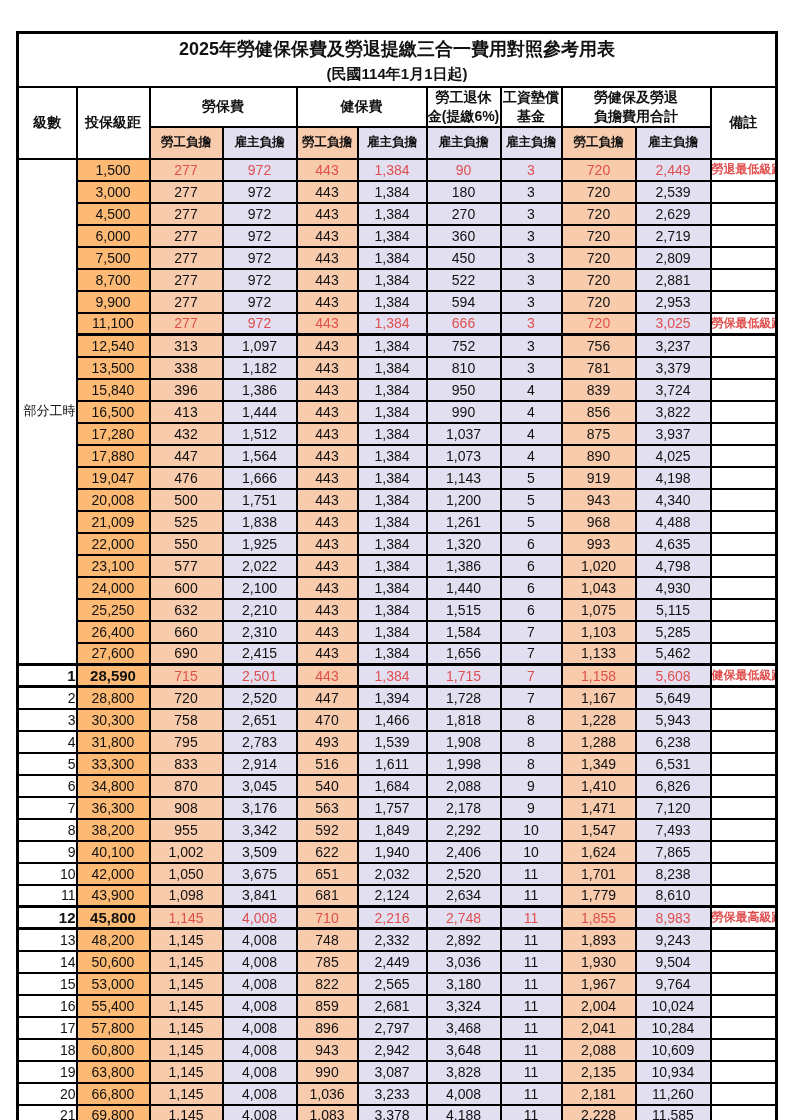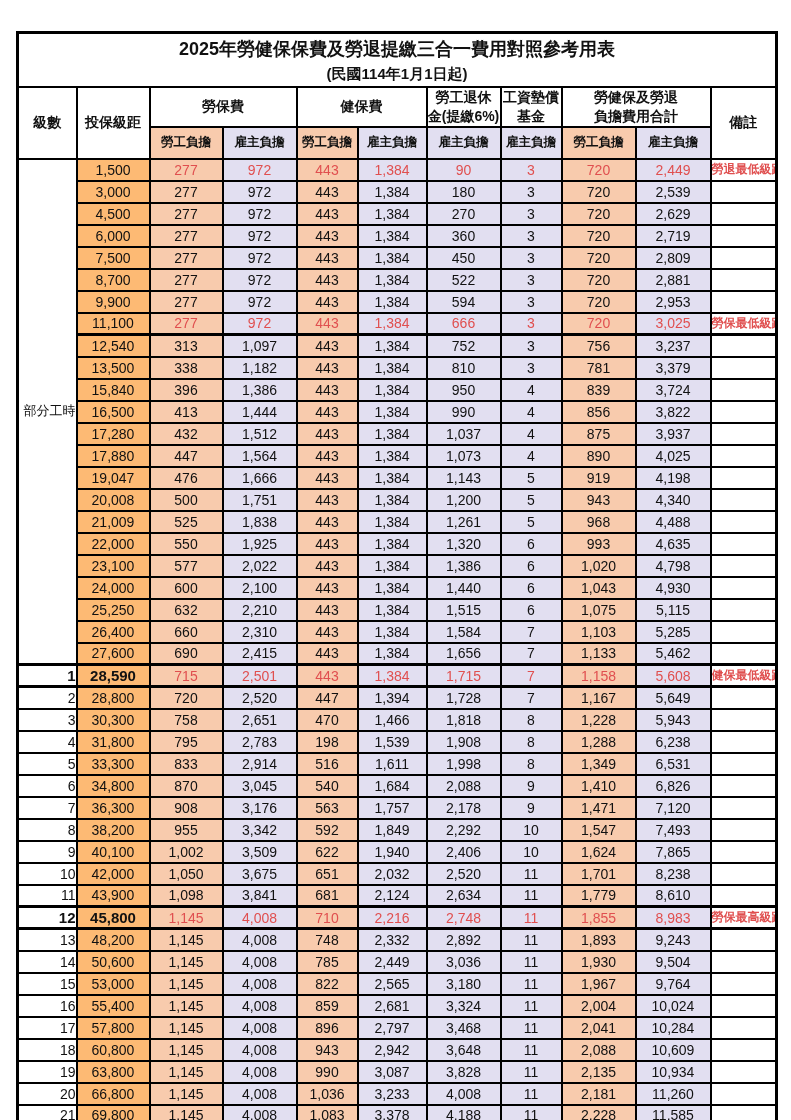--- a/index.html
+++ b/index.html
@@ -430,21 +430,21 @@
           <td class="val er">8</td>
           <td class="val emp">1,228</td>
           <td class="val er">5,943</td>
           <td class="remark-cell"></td>
         </tr>
         <tr class="">
           <td class="level-cell">4</td>
           <td class="bracket-cell">31,800</td>
           <td class="val emp">795</td>
           <td class="val er">2,783</td>
-          <td class="val emp">198</td>
+          <td class="val emp">493</td>
           <td class="val er">1,539</td>
           <td class="val er">1,908</td>
           <td class="val er">8</td>
           <td class="val emp">1,288</td>
           <td class="val er">6,238</td>
           <td class="remark-cell"></td>
         </tr>
         <tr class="">
           <td class="level-cell">5</td>
           <td class="bracket-cell">33,300</td>

